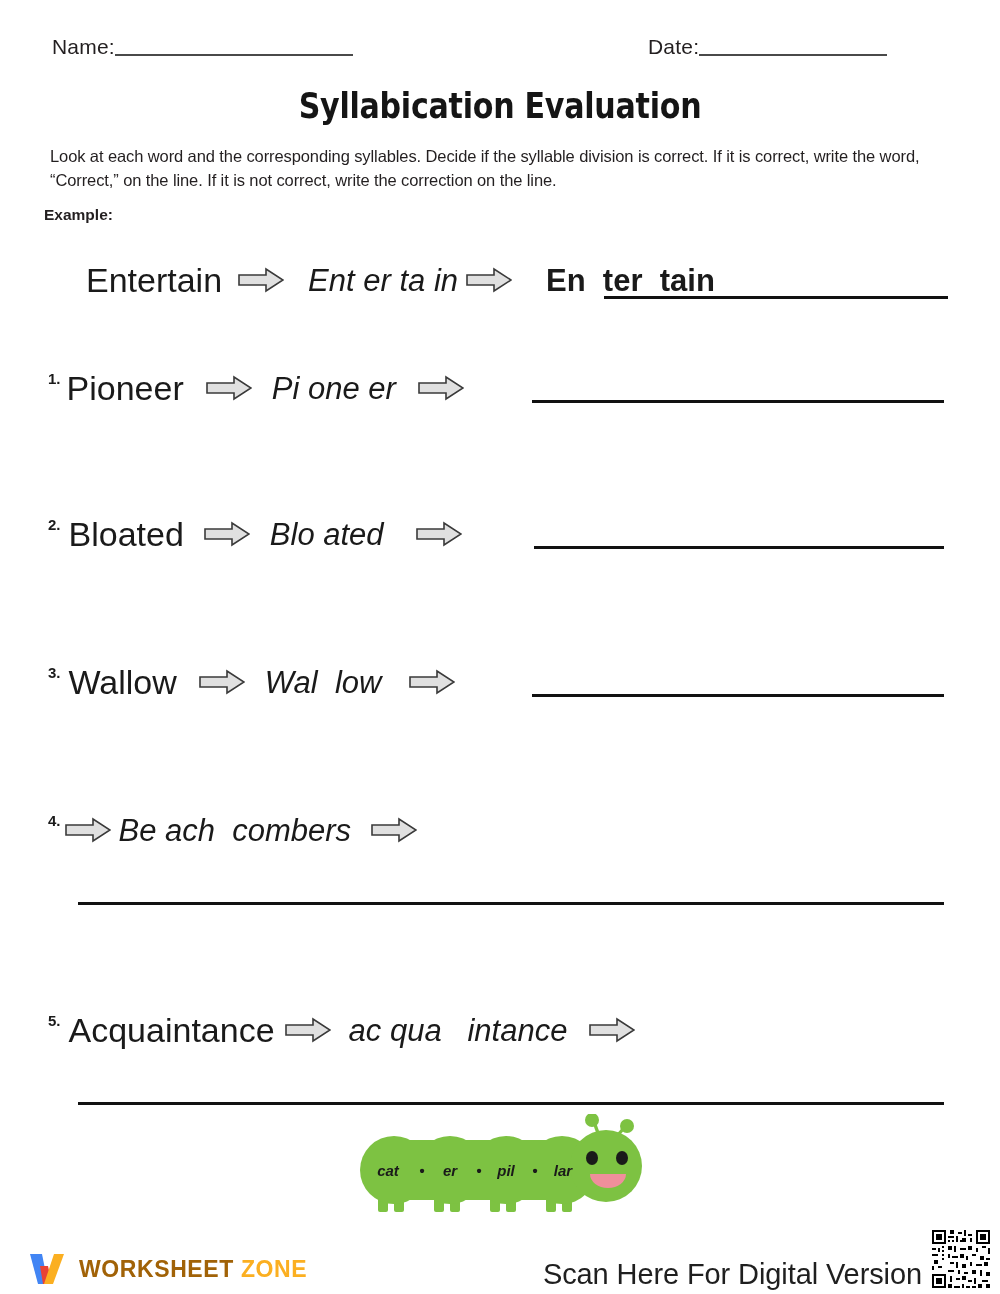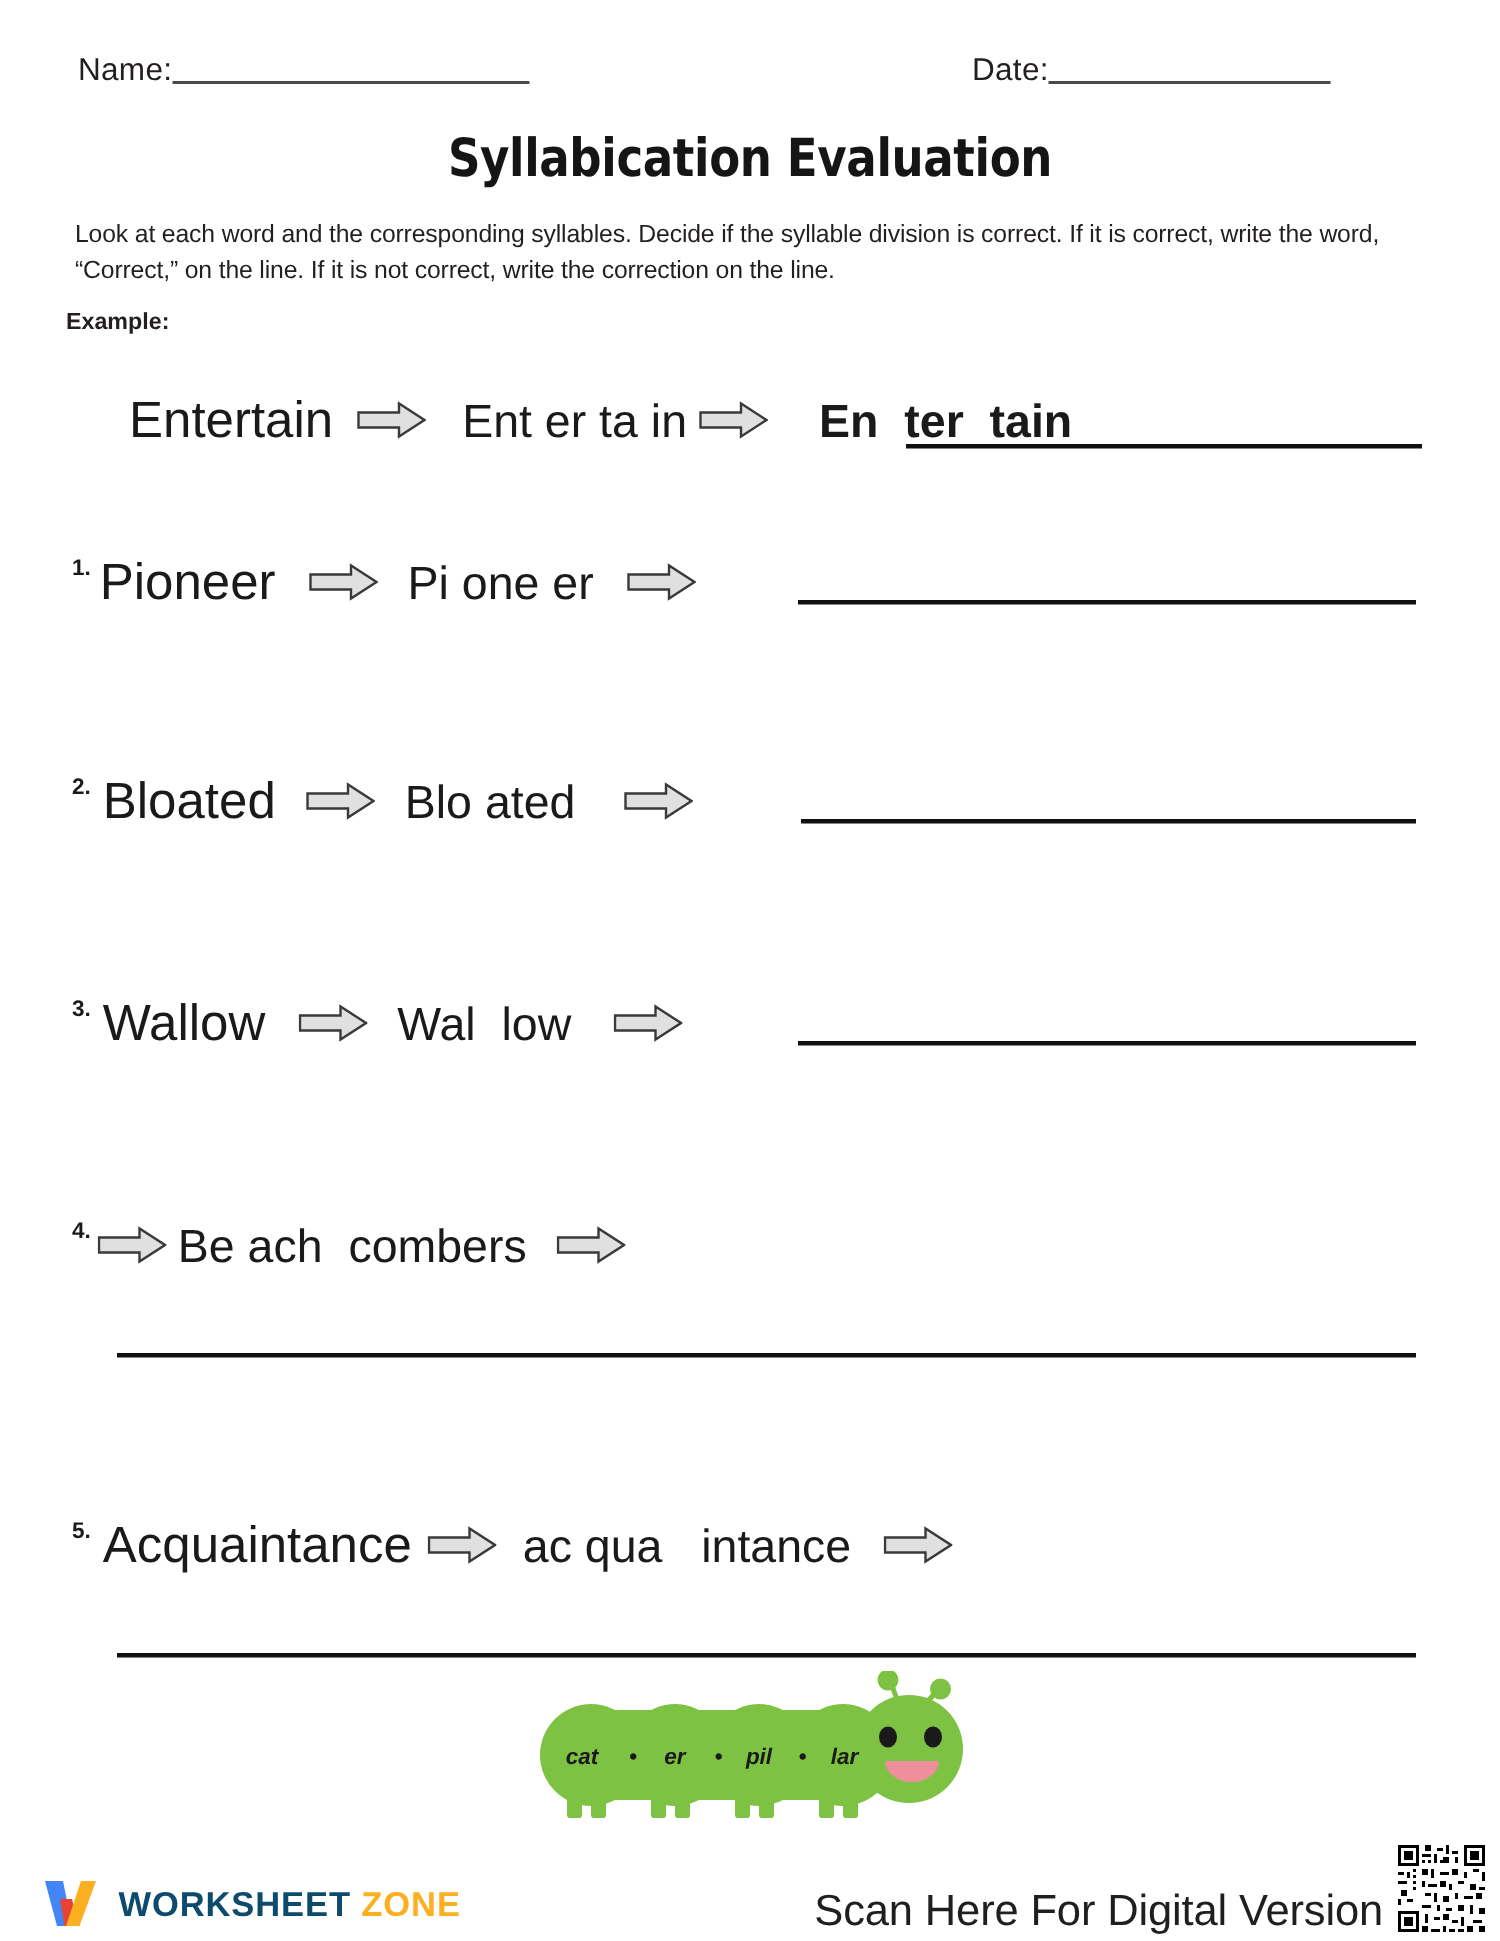--- a/index.html
+++ b/index.html
@@ -105,20 +105,21 @@
   }
   .word.answer {
     font-weight: 700;
     font-size: 31px;
   }
   .syll {
     font-size: 31px;
     color: #1a1a1a;
     white-space: pre;
     line-height: 1;
+    font-style: italic;
   }
 
   
   .arrow {
     display: inline-block;
     flex: 0 0 auto;
     line-height: 0;
   }
   .arrow svg { display: block; }
   .answer-line {
@@ -157,21 +158,21 @@
   }
   .logo-mark { width: 42px; height: 34px; flex: 0 0 auto; }
   .logo-mark svg { display: block; }
   .logo-text {
     font-size: 23px;
     font-weight: 700;
     letter-spacing: .6px;
     line-height: 1;
     white-space: pre;
   }
-  .logo-text .ws { color: #0c4a6e; }
+  .logo-text .ws { color: #a16207; }
   .logo-text .zn { color: #fbaf21; }
 
   .scan-text {
     position: absolute;
     right: 78px;
     top: 1258px;
     font-size: 29px;
     color: #1f1f1f;
     white-space: nowrap;
     letter-spacing: -.1px;

